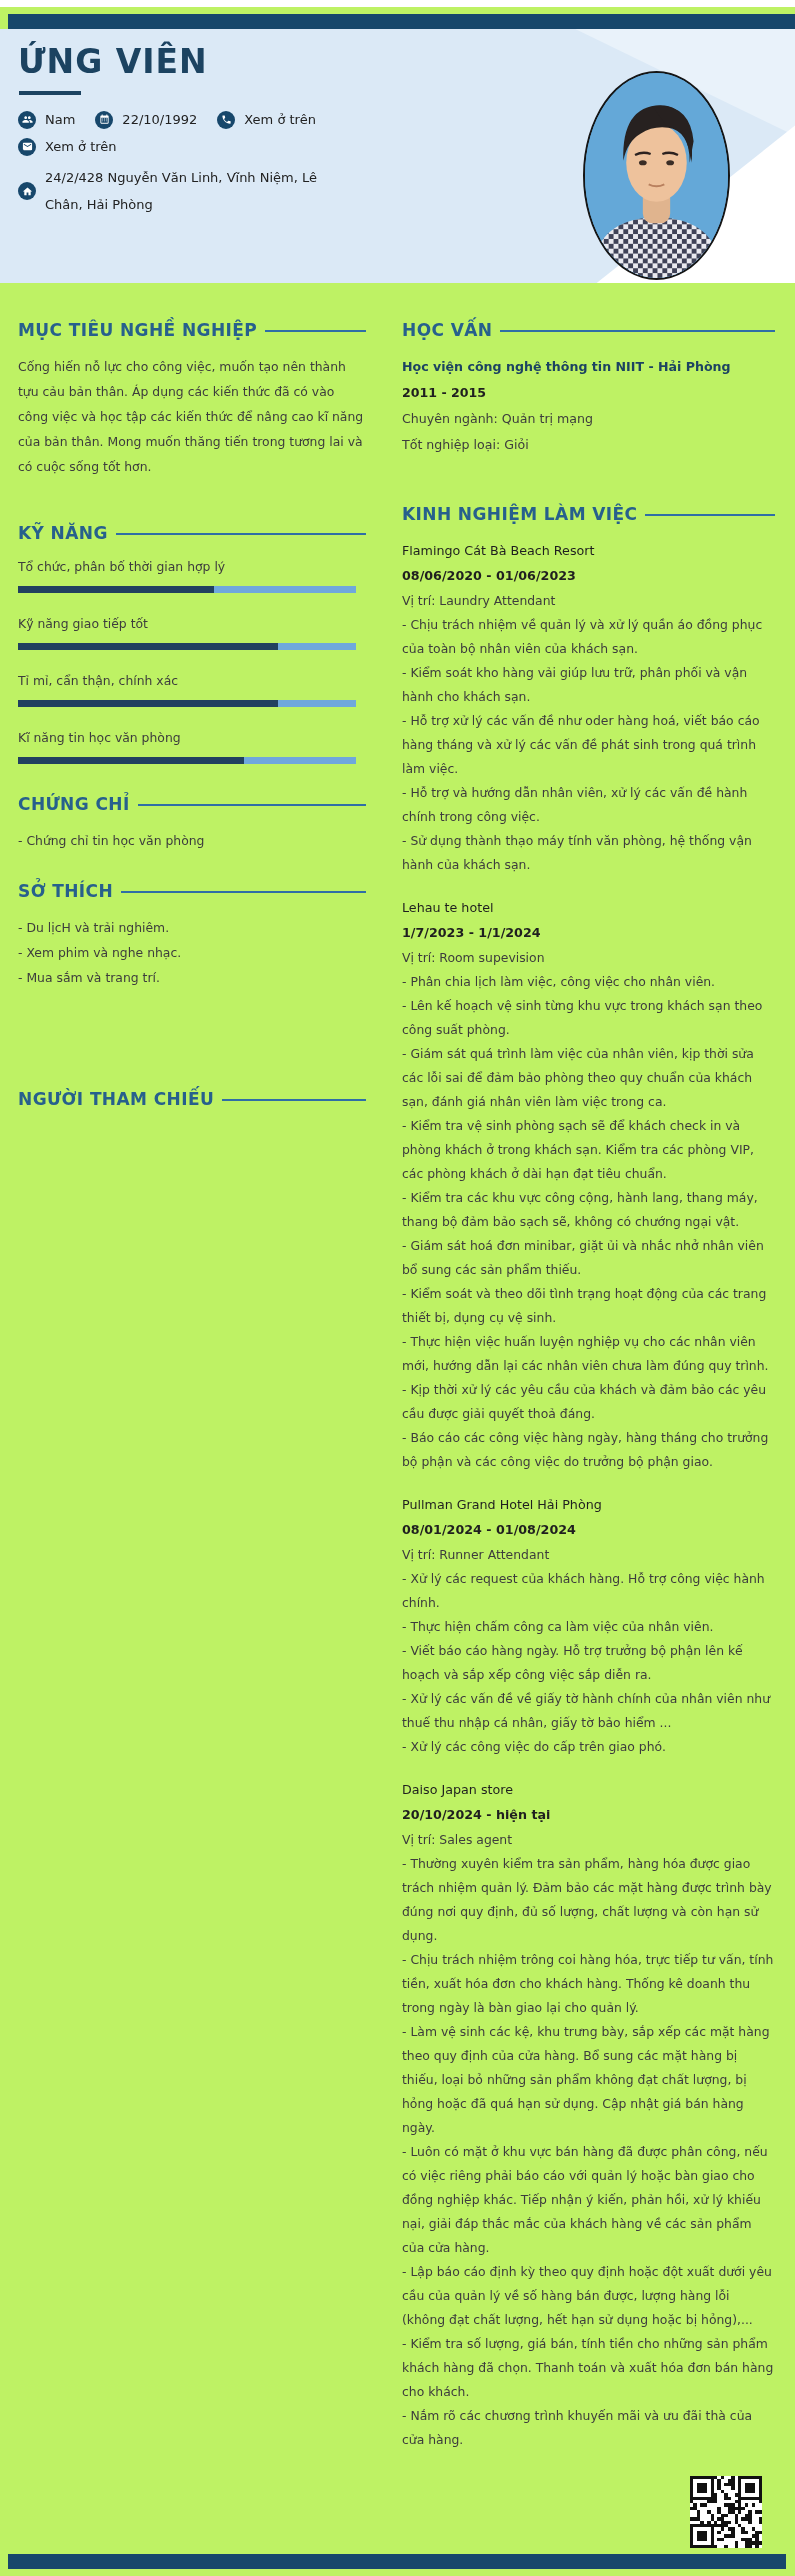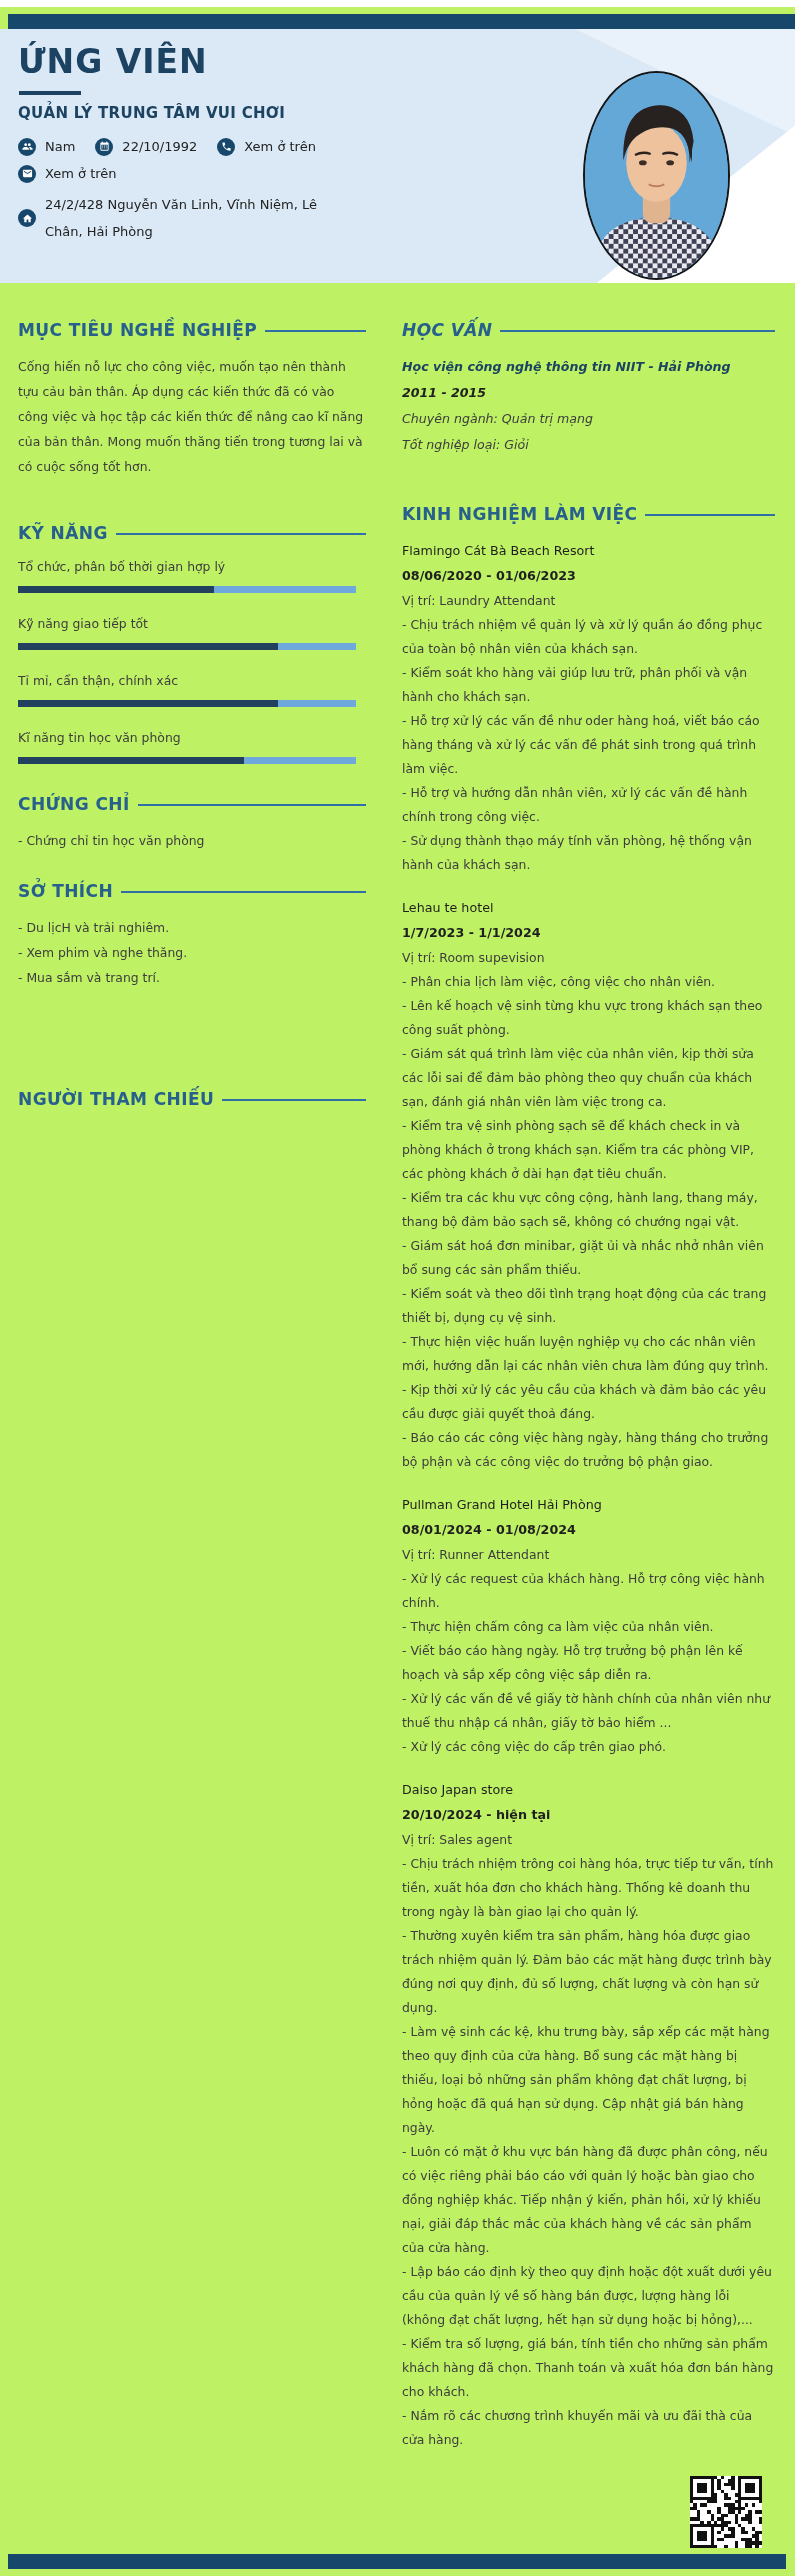--- a/index.html
+++ b/index.html
@@ -55,21 +55,21 @@
   .plain-item{font-size:12.4px;line-height:25px;}
 
   .skill{margin-bottom:21px;}
   .skill-label{font-size:12.4px;line-height:20px;margin-bottom:9px;}
   .skill-bar{height:7px;background:var(--barLight);width:338px;}
   .skill-fill{height:100%;background:var(--barDark);}
 
   .edu-line{font-size:12.6px;line-height:26px;}
   .edu-school{font-weight:bold;color:var(--title);}
   .edu-period{font-weight:bold;color:#1f1f1f;}
-  .sec-education{margin-bottom:46px;font-style:italic;}
+  .sec-education{margin-bottom:46px;}
 
   .job .job-company{font-weight:normal;color:#1f1f1f;font-size:12.7px;line-height:25px;margin-top:18px;}
   .job:first-child .job-company{margin-top:0;}
   .job .job-period{font-weight:bold;color:#1f1f1f;font-size:12.7px;line-height:25px;}
   .job .job-position{font-size:12.4px;line-height:25px;}
   .job .job-duty{font-size:12.4px;line-height:24px;}
 
   .qr{position:absolute;left:690px;top:2469px;width:72px;height:72px;background:#fff;z-index:5;}
   .qr svg{display:block;width:100%;height:100%;}
 </style>
@@ -78,21 +78,20 @@
 
 <div class="page">
   <div class="topbar"></div>
 
   <header class="hero">
     <div class="hero-tri hero-tri-light"></div>
     <div class="hero-tri hero-tri-white"></div>
 
     <h1>ỨNG VIÊN</h1>
     <div class="name-underline"></div>
-    <h2>QUẢN LÝ TRUNG TÂM VUI CHƠI</h2>
 
     <div class="contacts">
       <div class="contact-row">
         <div class="contact">
           <span class="cicon">
             <svg viewBox="0 0 24 24">
                 <path d="M16 11c1.66 0 2.99-1.34 2.99-3S17.66 5 16 5s-3 1.34-3 3 1.34 3 3 3zm-8 0c1.66 0 2.99-1.34 2.99-3S9.66 5 8 5 5 6.34 5 8s1.34 3 3 3zm0 2c-2.33 0-7 1.17-7 3.5V19h14v-2.5c0-2.33-4.67-3.5-7-3.5zm8 0c-.29 0-.62.02-.97.05 1.16.84 1.97 1.97 1.97 3.45V19h6v-2.5c0-2.33-4.67-3.5-7-3.5z"></path>
               </svg>
           </span>
           <span>Nam</span>
@@ -214,21 +213,21 @@
           </div>
       </div>
 
       <div class="sec sec-hobbies">
         <div class="sec-head">
           <span class="sec-title">SỞ THÍCH</span>
           <span class="sec-line"></span>
         </div>
         <div>
             <div class="plain-item">- Du lịcH và trải nghiêm.</div>
-            <div class="plain-item">- Xem phim và nghe thăng.</div>
+            <div class="plain-item">- Xem phim và nghe nhạc.</div>
             <div class="plain-item">- Mua sắm và trang trí.</div>
           </div>
       </div>
 
       <div class="sec sec-references">
         <div class="sec-head">
           <span class="sec-title">NGƯỜI THAM CHIẾU</span>
           <span class="sec-line"></span>
         </div>
       </div>
@@ -286,22 +285,22 @@
               <div class="job-duty">- Xử lý các request của khách hàng. Hỗ trợ công việc hành chính.</div>
               <div class="job-duty">- Thực hiện chấm công ca làm việc của nhân viên.</div>
               <div class="job-duty">- Viết báo cáo hàng ngày. Hỗ trợ trưởng bộ phận lên kế hoạch và sắp xếp công việc sắp diễn ra.</div>
               <div class="job-duty">- Xử lý các vấn đề về giấy tờ hành chính của nhân viên như thuế thu nhập cá nhân, giấy tờ bảo hiểm ...</div>
               <div class="job-duty">- Xử lý các công việc do cấp trên giao phó.</div>
             </div>
             <div class="job">
               <div class="job-company">Daiso Japan store</div>
               <div class="job-period">20/10/2024 - hiện tại</div>
               <div class="job-position">Vị trí: Sales agent</div>
+              <div class="job-duty">- Thường xuyên kiểm tra sản phẩm, hàng hóa được giao trách nhiệm quản lý. Đảm bảo các mặt hàng được trình bày đúng nơi quy định, đủ số lượng, chất lượng và còn hạn sử dụng.</div>
               <div class="job-duty">- Chịu trách nhiệm trông coi hàng hóa, trực tiếp tư vấn, tính tiền, xuất hóa đơn cho khách hàng. Thống kê doanh thu trong ngày là bàn giao lại cho quản lý.</div>
-              <div class="job-duty">- Thường xuyên kiểm tra sản phẩm, hàng hóa được giao trách nhiệm quản lý. Đảm bảo các mặt hàng được trình bày đúng nơi quy định, đủ số lượng, chất lượng và còn hạn sử dụng.</div>
               <div class="job-duty">-  Làm vệ sinh các kệ, khu trưng bày, sắp xếp các mặt hàng theo quy định của cửa hàng. Bổ sung các mặt hàng bị thiếu, loại bỏ những sản phẩm không đạt chất lượng, bị hỏng hoặc đã quá hạn sử dụng. Cập nhật giá bán hàng ngày.</div>
               <div class="job-duty">-  Luôn có mặt ở khu vực bán hàng đã được phân công, nếu có việc riêng phải báo cáo với quản lý hoặc bàn giao cho đồng nghiệp khác. Tiếp nhận ý kiến, phản hồi, xử lý khiếu nại, giải đáp thắc mắc của khách hàng về các sản phẩm của cửa hàng.</div>
               <div class="job-duty">- Lập báo cáo định kỳ theo quy định hoặc đột xuất dưới yêu cầu của quản lý về số hàng bán được, lượng hàng lỗi (không đạt chất lượng, hết hạn sử dụng hoặc bị hỏng),...</div>
               <div class="job-duty">- Kiểm tra số lượng, giá bán, tính tiền cho những sản phẩm khách hàng đã chọn. Thanh toán và xuất hóa đơn bán hàng cho khách.</div>
               <div class="job-duty">- Nắm rõ các chương trình khuyến mãi và ưu đãi thà của cửa hàng.</div>
             </div>
           </div>
       </div>
 
     </section>

